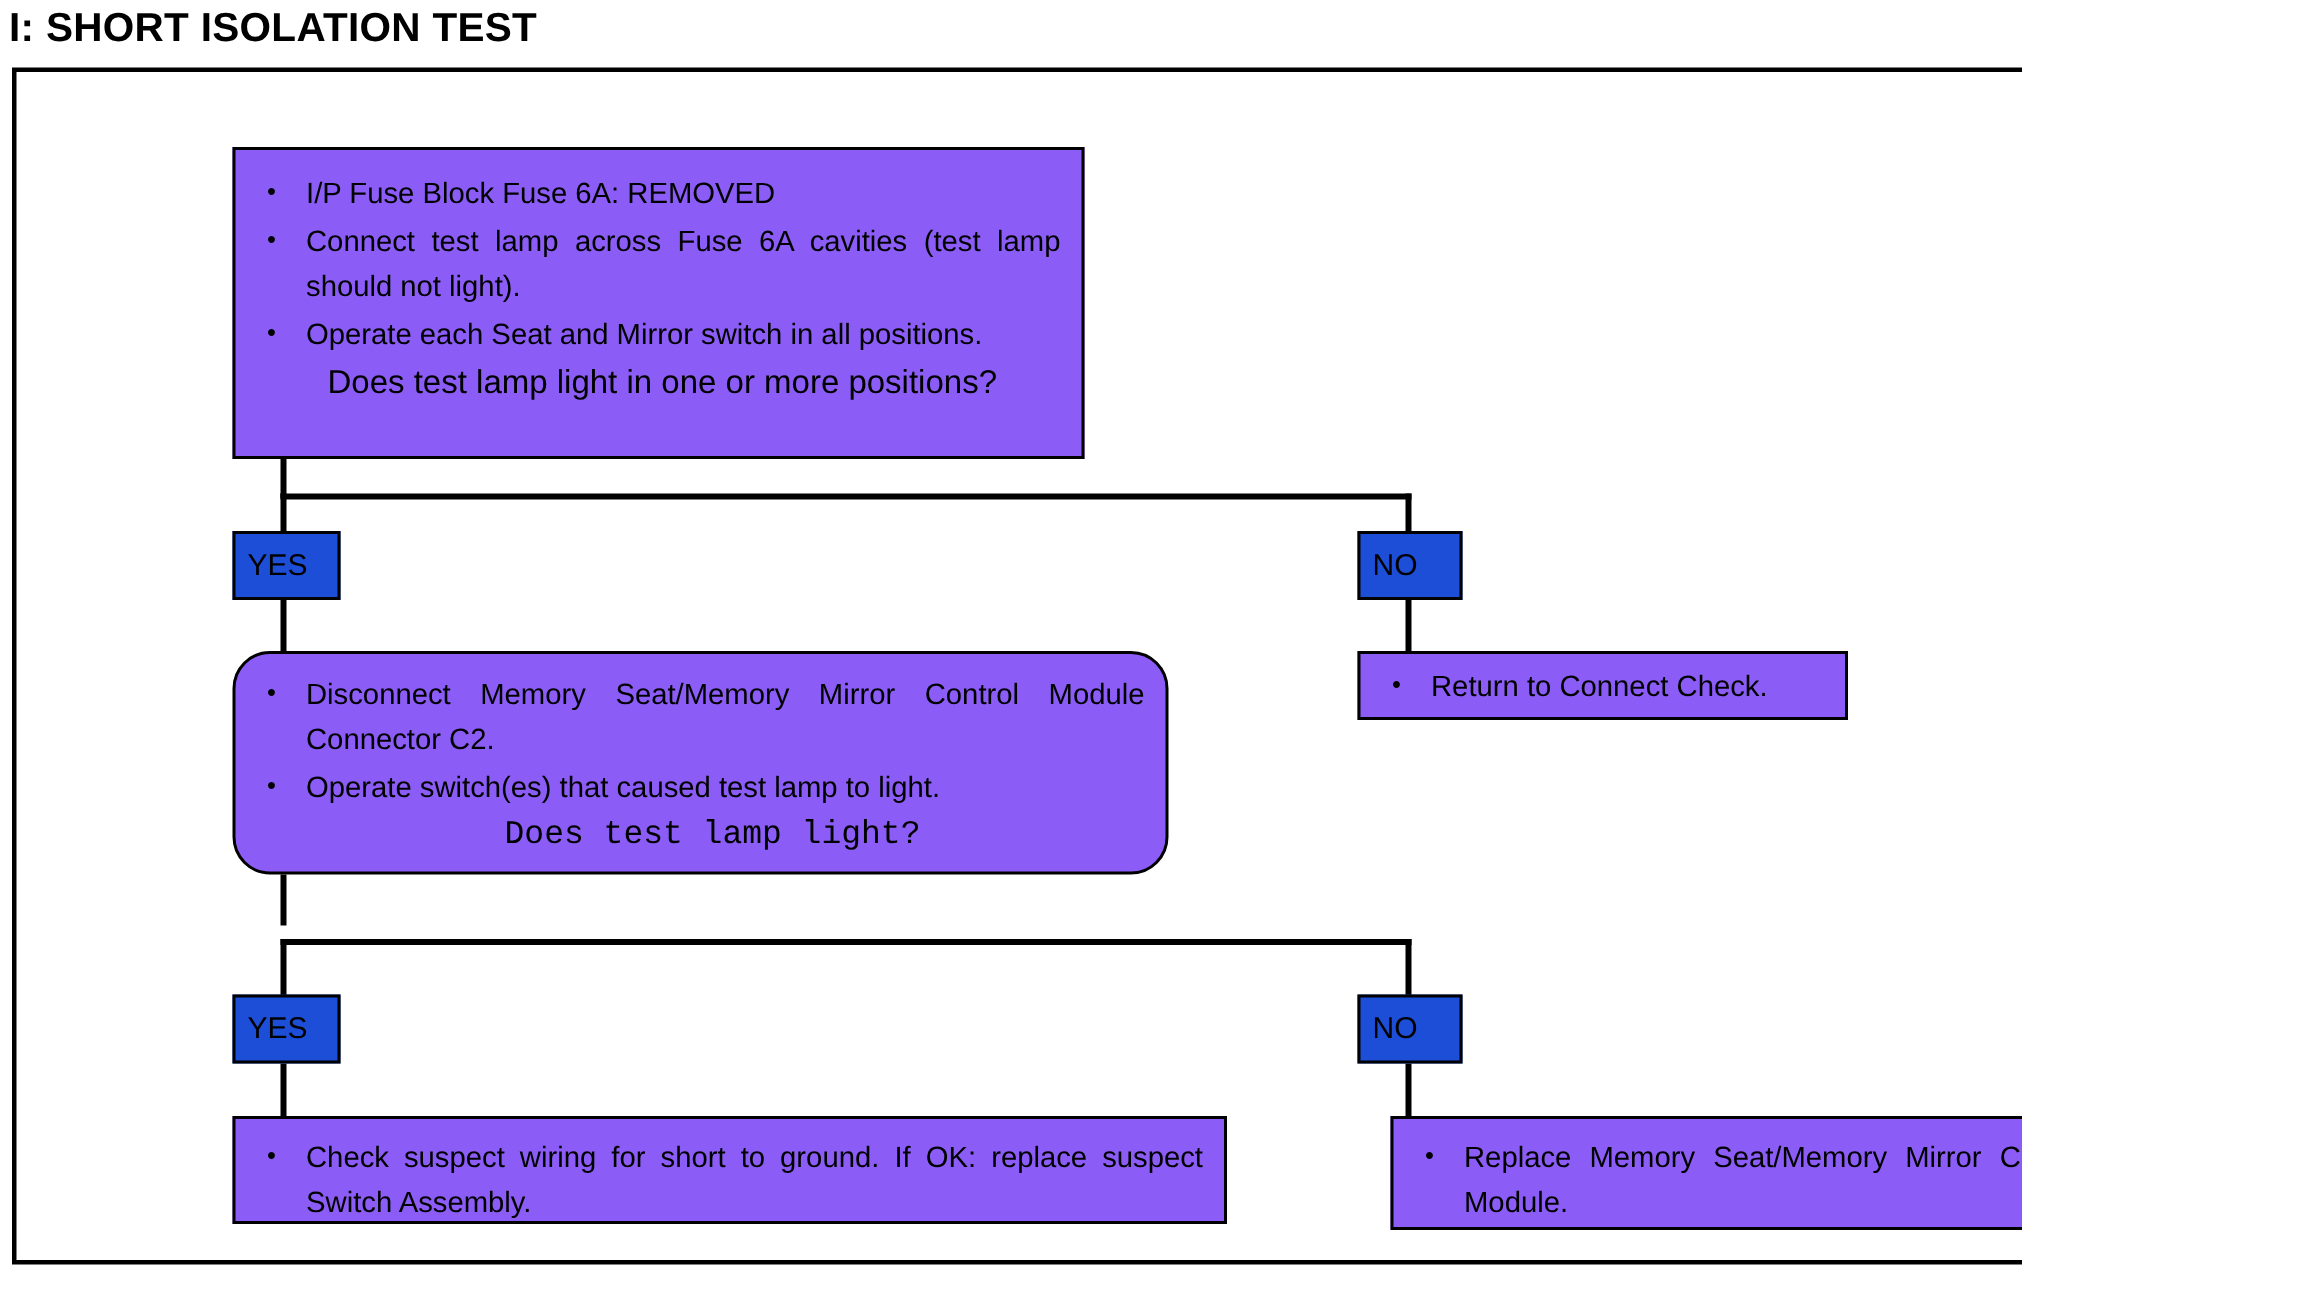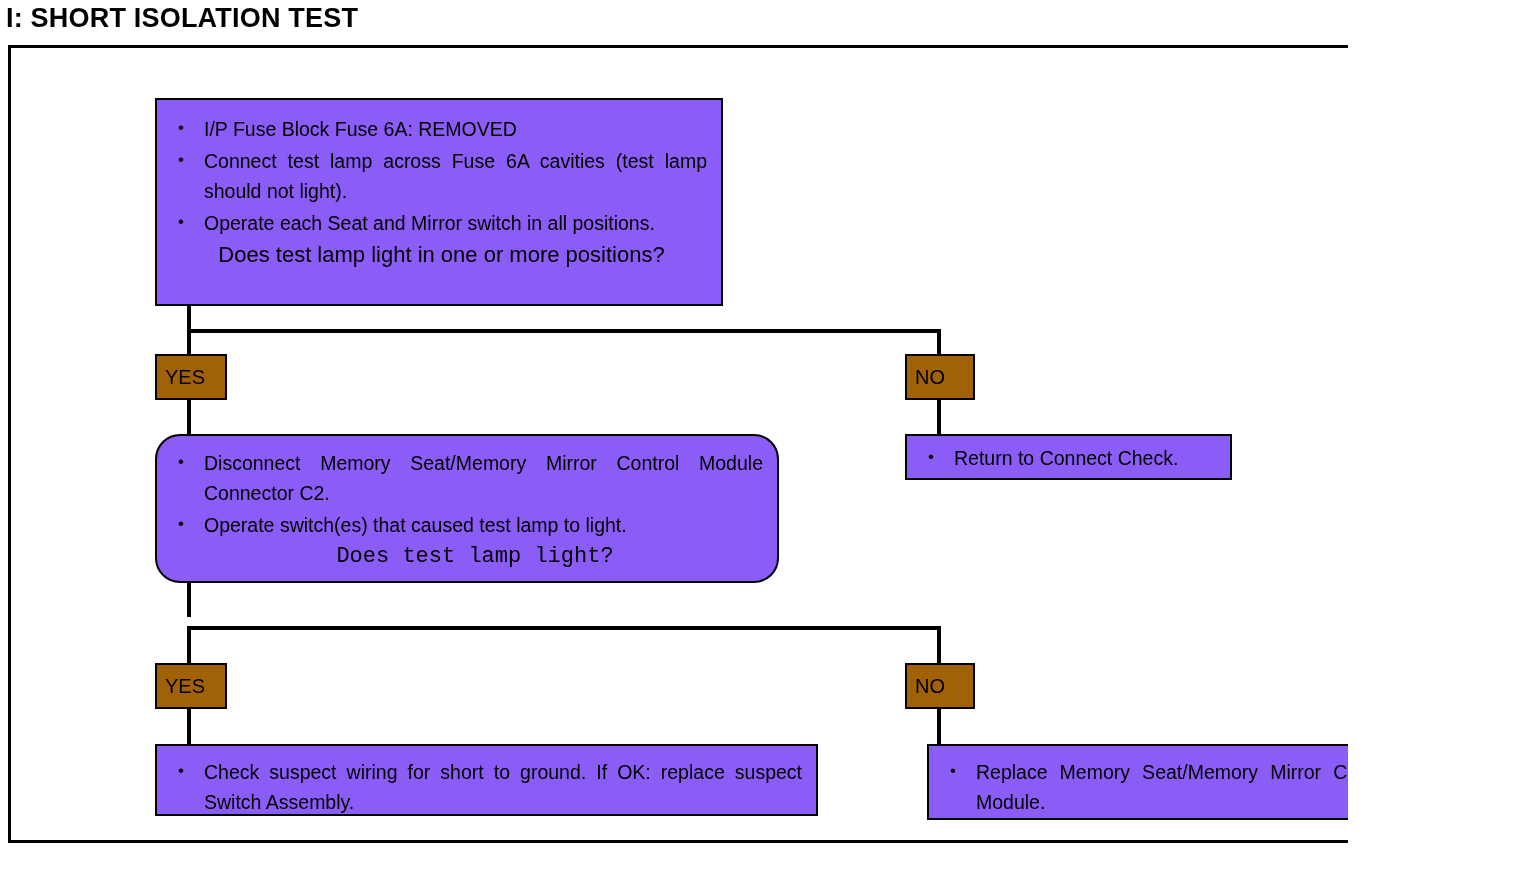--- a/index.html
+++ b/index.html
@@ -86,21 +86,21 @@
     line-height: 30px;
     padding-left: 0px;
     margin-top: 1px;
     text-align: center;
   }
 
   
   .decision-box {
     position: absolute;
     box-sizing: border-box;
-    background: #a16207;
+    background: #1d4ed8;
     border: 2.5px solid #000;
     display: flex;
     align-items: center;
     justify-content: flex-start;
     z-index: 6;
   }
   .decision-label {
     font-size: 20px;
     line-height: 20px;
     padding-left: 8px;

